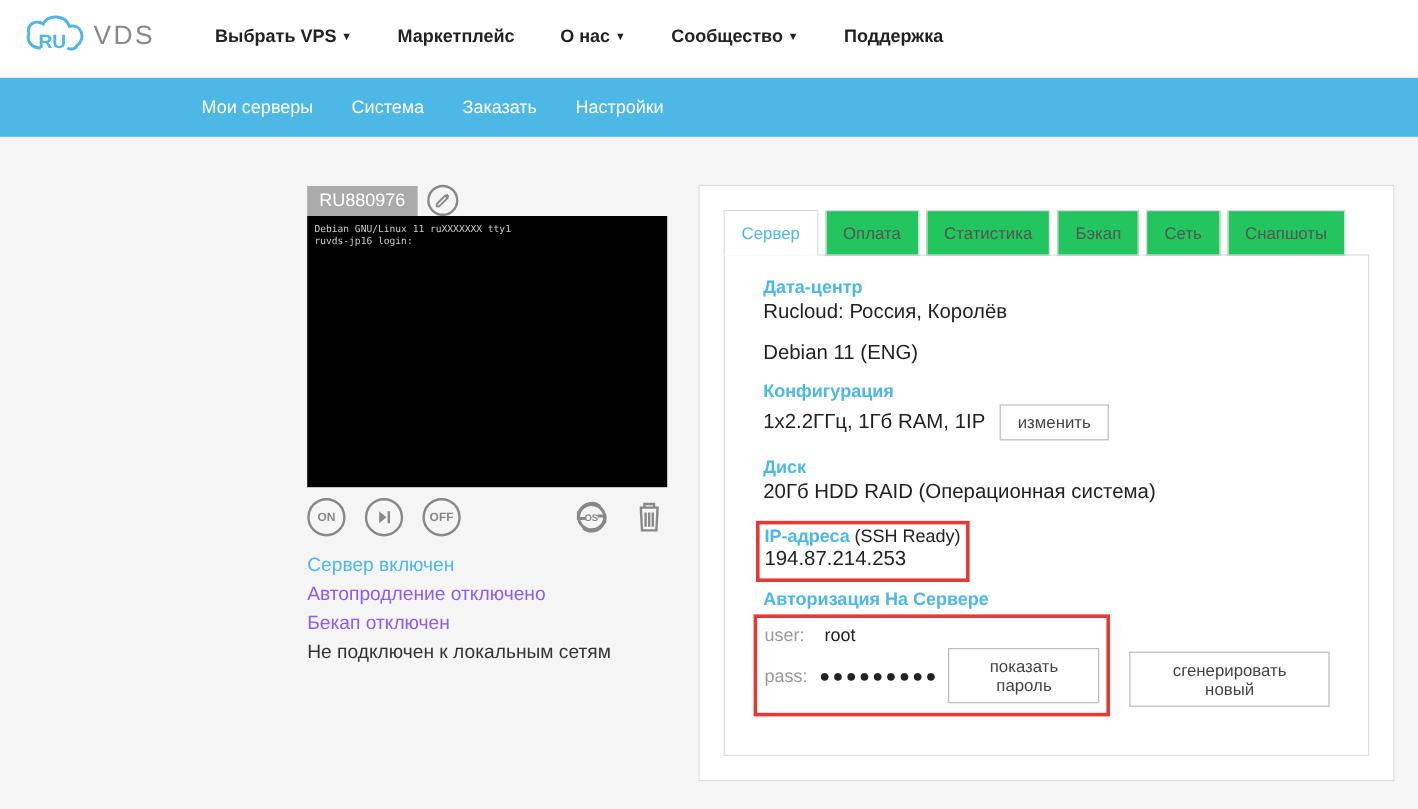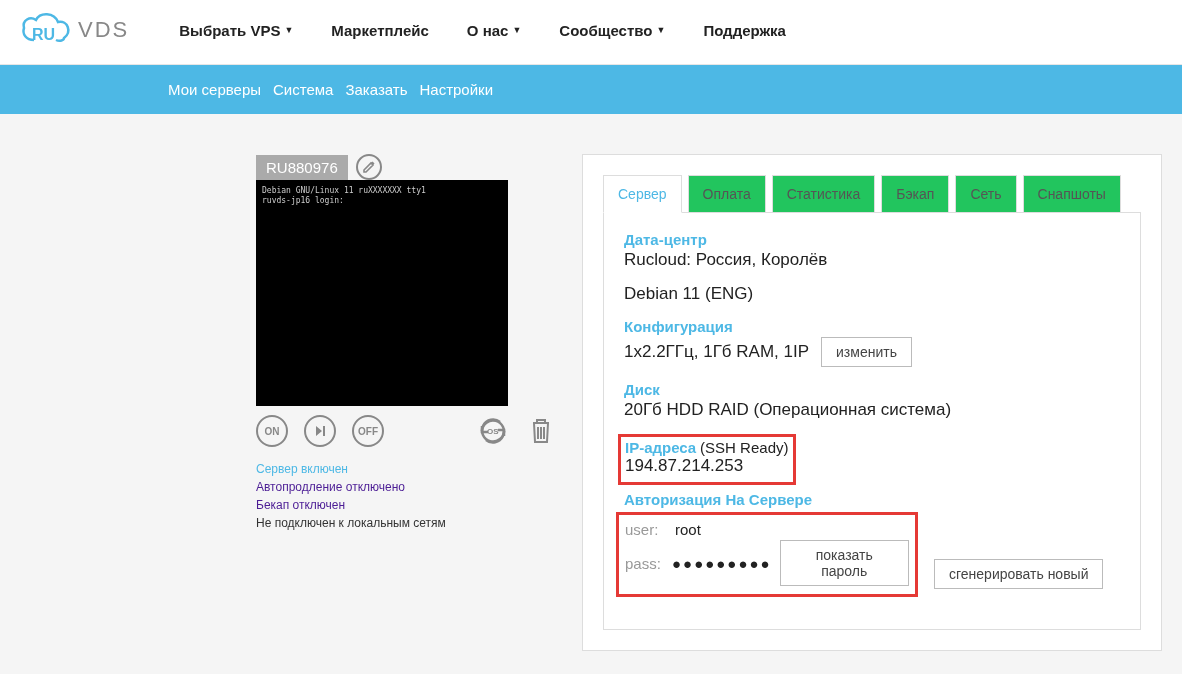--- a/index.html
+++ b/index.html
@@ -9,52 +9,52 @@
   .topbar { background: #fff; display: flex; align-items: center; padding: 10px 20px 14px 20px; border-bottom: 1px solid #e6e6e6; }
   .logo { display: flex; align-items: center; margin-right: 50px; }
   .logo svg { display: block; }
   .logo-vds { font-size: 22px; color: #888; letter-spacing: 2px; margin-left: 6px; font-weight: 300; }
   .topnav { display: flex; gap: 38px; }
   .topnav a { color: #222; font-weight: 700; font-size: 15px; text-decoration: none; display: flex; align-items: center; gap: 4px; }
   .caret { font-size: 9px; }
 
   
   .bluebar { background: #4db8e5; padding: 0; }
-  .bluebar-inner { max-width: 1000px; margin-left: 168px; display: flex; gap: 12px; padding: 16px 0; }
+  .bluebar-inner { max-width: 1000px; margin-left: 168px; display: flex; gap: 32px; padding: 16px 0; }
   .bluebar a { color: #fff; font-size: 15px; text-decoration: none; }
 
   
   .content { display: flex; gap: 26px; padding: 40px 20px 40px 256px; align-items: flex-start; }
 
   
   .left-col { width: 300px; }
   .server-name-row { display: flex; align-items: center; gap: 8px; margin-bottom: 0; }
   .server-name { background: #aaa; color: #fff; padding: 4px 10px; font-size: 15px; display:inline-block;text-align:right;}
   .edit-btn { width: 26px; height: 26px; border: 2px solid #888; border-radius: 50%; display: flex; align-items: center; justify-content: center; color: #888; cursor: pointer; }
-  .console { width: 252px; height: 226px; background: #000; color: #ccc; font-family: monospace; font-size: 8px; padding: 6px; line-height: 1.2; }
+  .console { width: 300px; height: 226px; background: #000; color: #ccc; font-family: monospace; font-size: 8px; padding: 6px; line-height: 1.2; }
   .console-line { white-space: pre; }
 
   .action-row { display: flex; align-items: center; margin-top: 8px; gap: 16px; }
   .action-row .spacer { flex: 1; }
   .circ-btn { width: 32px; height: 32px; border: 2.5px solid #888; border-radius: 50%; display: flex; align-items: center; justify-content: center; color: #888; font-size: 10px; font-weight: 700; cursor: pointer; position: relative; }
   .circ-btn.text { font-size: 10px; }
   .reload-btn { width: 34px; height: 34px; display:flex; align-items:center; justify-content:center; cursor:pointer; color:#888; }
   .trash-btn { width: 30px; height: 30px; display:flex; align-items:center; justify-content:center; cursor:pointer; color:#888; }
 
-  .status-lines { margin-top: 12px; font-size: 12px; line-height: 1.5; }
+  .status-lines { margin-top: 12px; font-size: 16px; line-height: 1.5; }
   .status-on { color: #4db8e5; }
-  .status-off { color: #4c1d95; }
+  .status-off { color: #8b5cf6; }
 
   
   .panel { flex: 1; background: #fff; border: 1px solid #ddd; padding: 20px; max-width: 584px; }
   .tabs { display: flex; gap: 6px; margin-bottom: 14px; }
   .tab { background: #22c55e; border: 1px solid #ddd; padding: 10px 14px; font-size: 14px; color: #555; cursor: pointer; }
   .tab.active { background: #fff; border-bottom: 1px solid #fff; color: #4db8e5; position: relative; z-index: 2; }
 
-  .tab-body { border: 1px solid #ddd; padding: 18px 20px; margin-top: -15px; }
+  .tab-body { border: 1px solid #ddd; padding: 18px 32px; margin-top: -15px; }
 
   .section { margin-bottom: 14px; }
   .sec-label { color: #4db8e5; font-weight: 700; font-size: 15px; margin-bottom: 2px; }
   .sec-value { font-size: 17px; color: #222; }
   .inline-row { display: flex; align-items: center; gap: 12px; }
   .btn { background: #fff; border: 1px solid #bbb; padding: 6px 14px; font-size: 14px; color: #444; cursor: pointer; }
 
   .ssh-ready { color: #222; font-weight: 400; font-size: 15px; }
 
   

